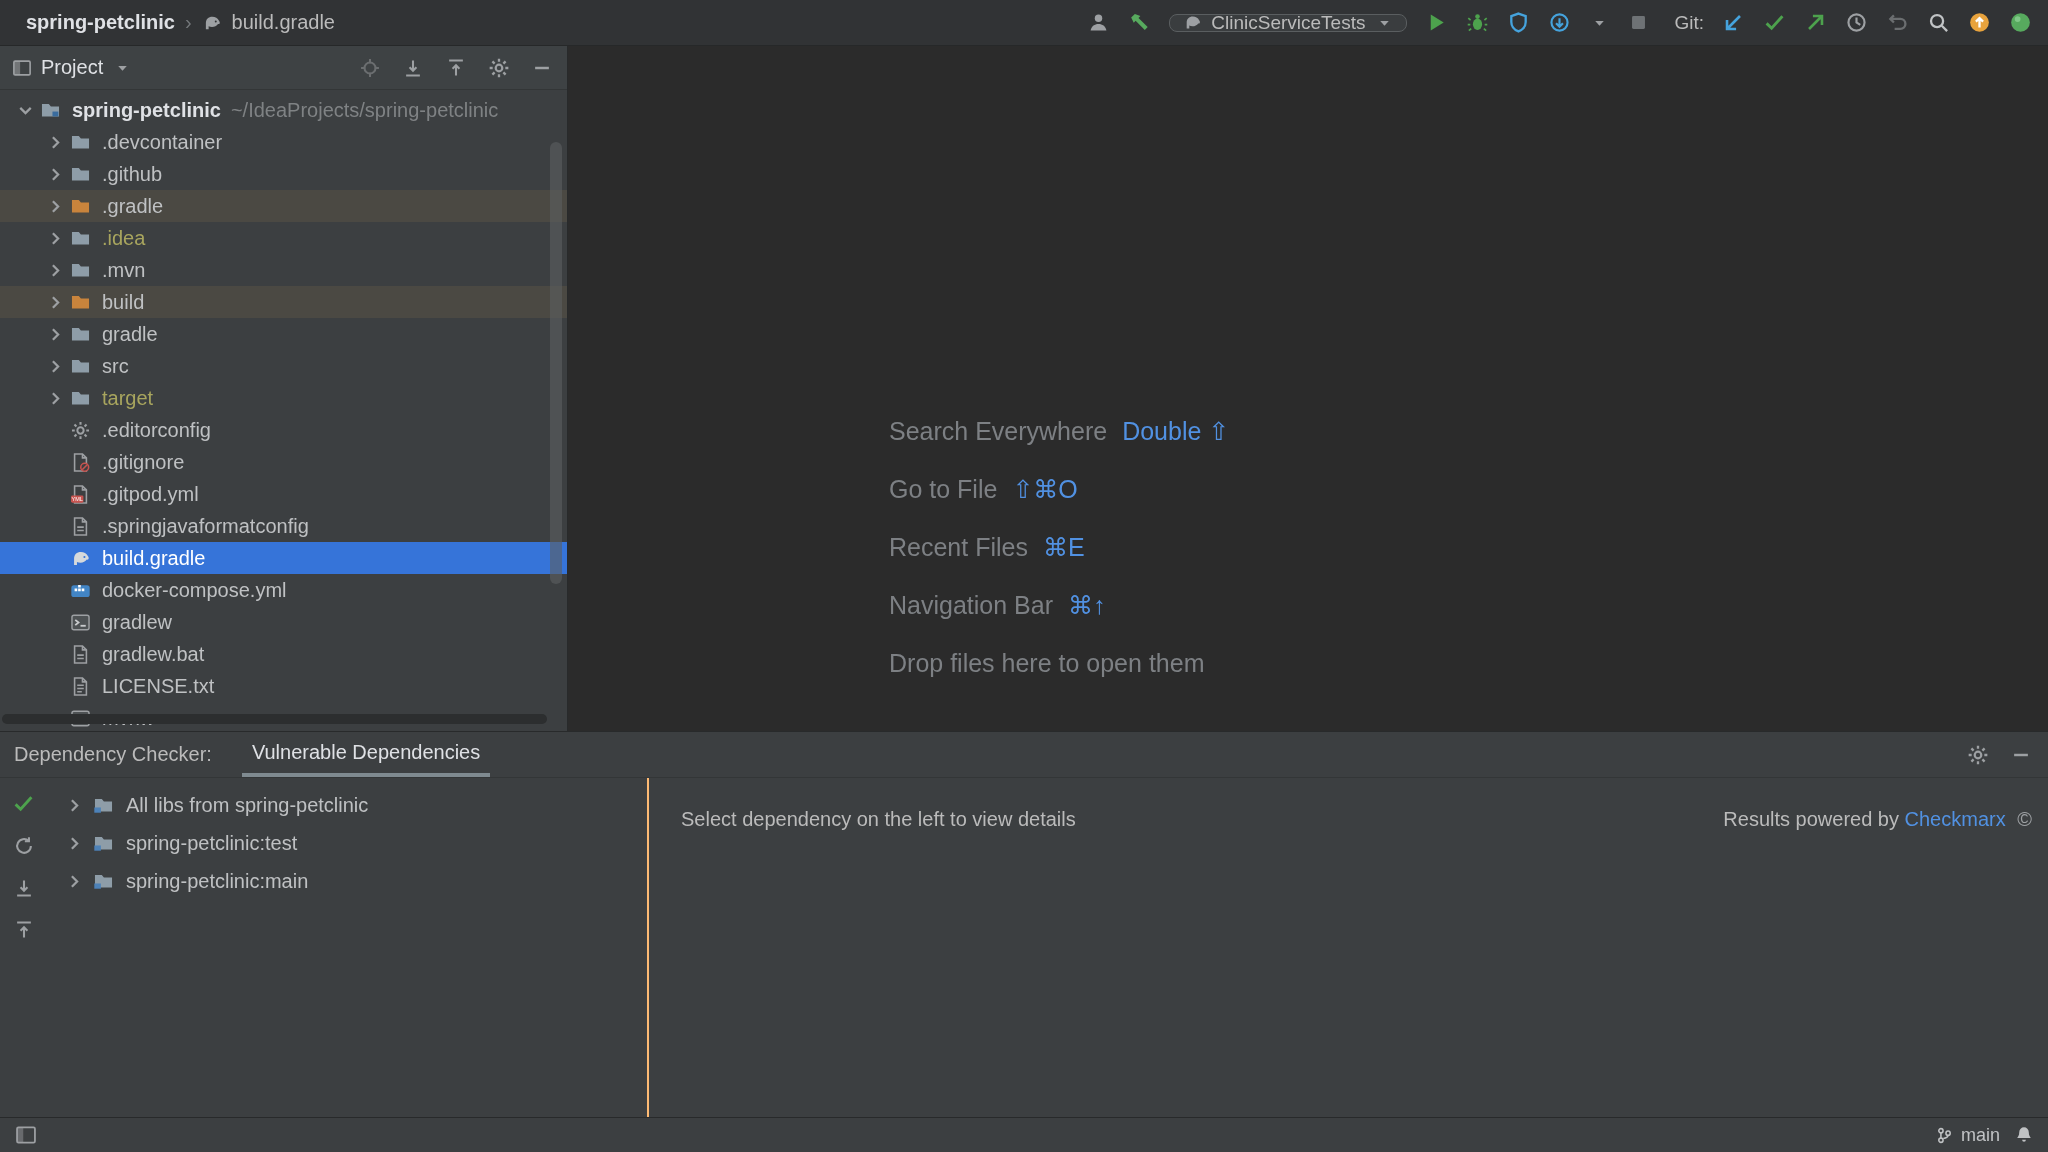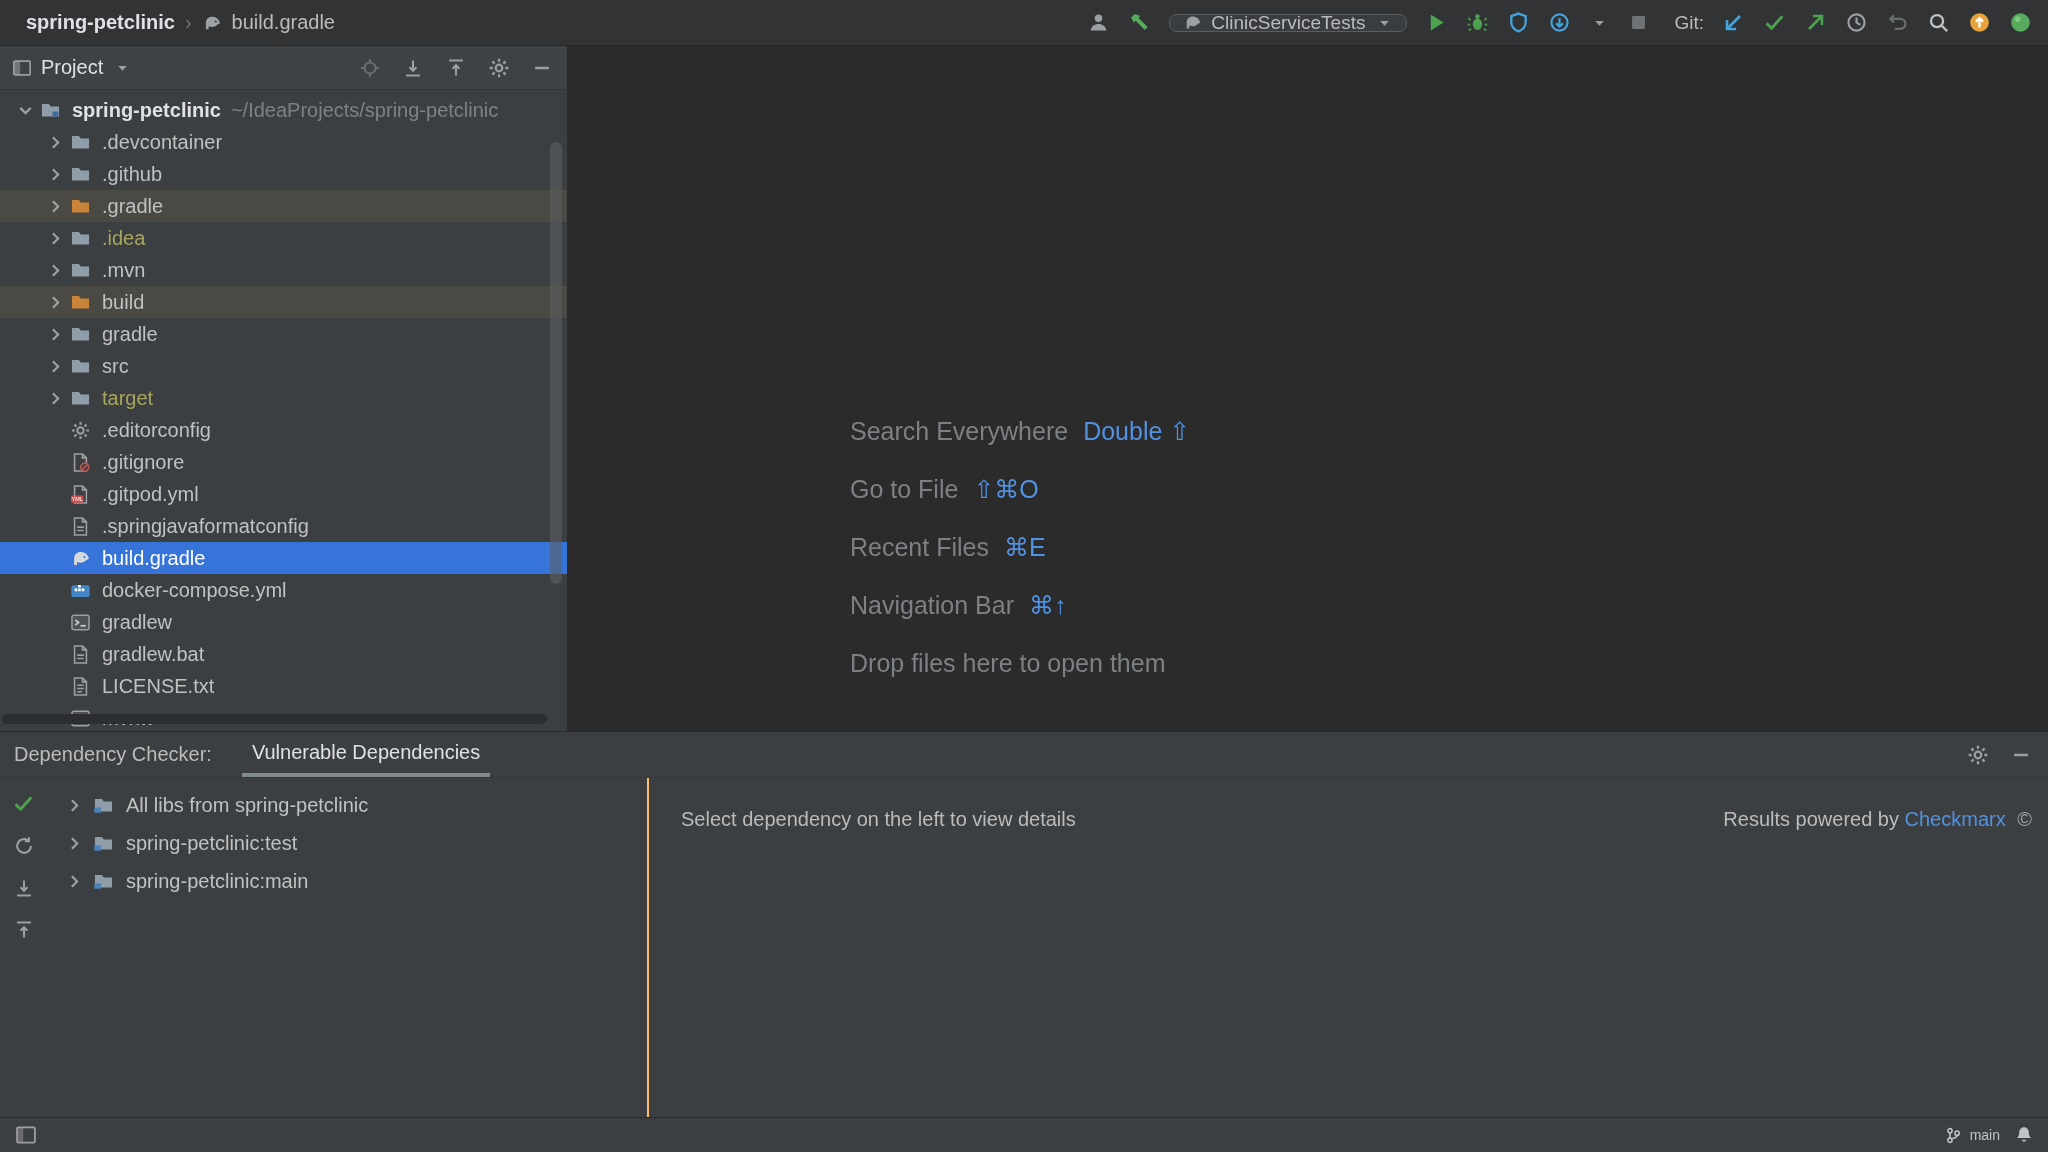--- a/index.html
+++ b/index.html
@@ -18,21 +18,21 @@
   .tb-right { margin-left:auto; display:flex; align-items:center; gap:18px; }
   .i22 { width:23px; height:23px; display:flex; align-items:center; justify-content:center; }
   .i18 { width:20px; height:20px; display:flex; align-items:center; justify-content:center; }
   .run-pill { display:flex; align-items:center; gap:9px; background:#3a3d3f;
     border:1px solid #5a5e60; border-radius:8px; height:18px; padding:0 12px;
     font-size:19px; color:#bbbbbb; min-width:232px; }
   .run-pill .lbl { flex:1; }
   .git-label { font-size:19px; color:#bbbbbb; margin-left:6px; }
 
   
-  .main { flex:1; min-height:0; display:flex; }
+  .main { flex:1; min-height:0; display:flex;gap:39px; }
 
   
   .project-panel { width:568px; flex:none; background:#3c3f41; border-right:1px solid #282a2b;
     display:flex; flex-direction:column; position:relative; }
   .pp-header { height:44px; flex:none; background:#3e4244; border-bottom:1px solid #333637;
     display:flex; align-items:center; gap:9px; padding:0 14px 0 12px; }
   .pp-title { font-size:20px; color:#dfe1e5; }
   .pp-icons { margin-left:auto; display:flex; align-items:center; gap:20px; }
   .tree { flex:1; min-height:0; overflow:hidden; padding-top:4px; font-size:20px; position:relative; }
   .trow { height:32px; display:flex; align-items:center; padding-left:12px; white-space:nowrap; }
@@ -76,21 +76,21 @@
   .dep-details { flex:1; border-left:2px solid #fdba74; display:flex;
     justify-content:space-between; align-items:flex-start;
     padding:30px 16px 0 32px; font-size:20px; }
   .placeholder { color:#bbbbbb; }
   .powered { color:#bbbbbb; white-space:nowrap; }
   .powered .link { color:#5191e2; }
   .powered .copy { color:#9da0a3; margin-left:6px; }
 
   
   .statusbar { height:35px; flex:none; background:#3c3f41; border-top:1px solid #282a2b;
-    display:flex; align-items:center; padding:0 14px 0 14px; font-size:14px; color:#c0c2c4; }
+    display:flex; align-items:center; padding:0 14px 0 14px; font-size:18px; color:#c0c2c4; }
   .sb-right { margin-left:auto; display:flex; align-items:center; gap:14px; }
   .sb-branch { display:flex; align-items:center; gap:6px; }
 </style>
 </head>
 <body>
 
 <div class="app">
 
   <div class="titlebar">
     <div class="breadcrumb">

